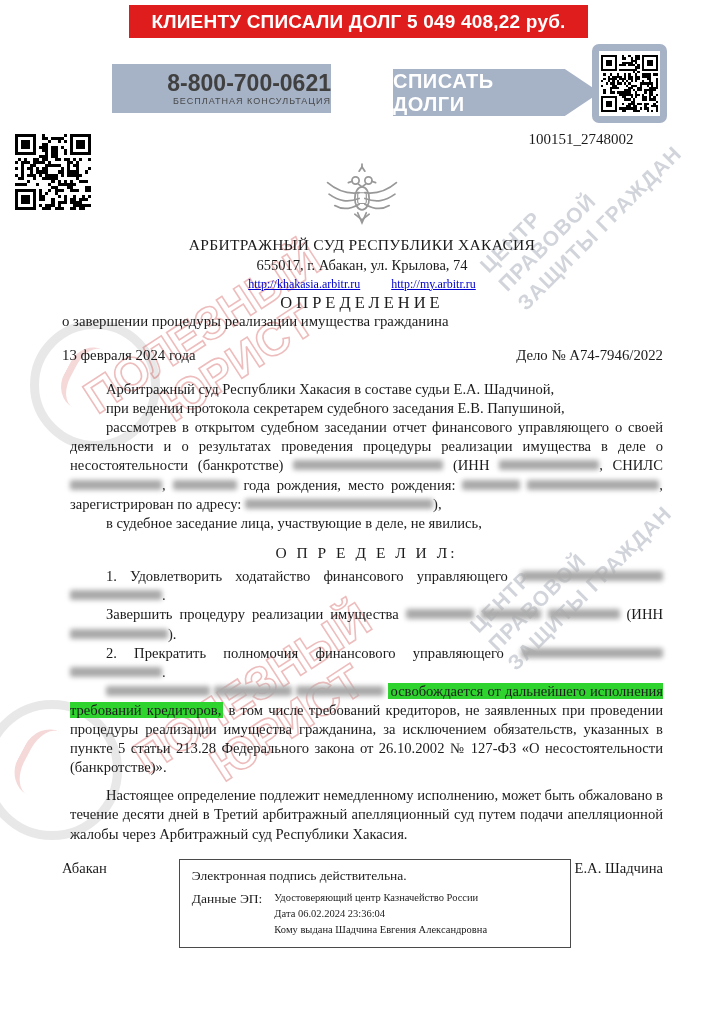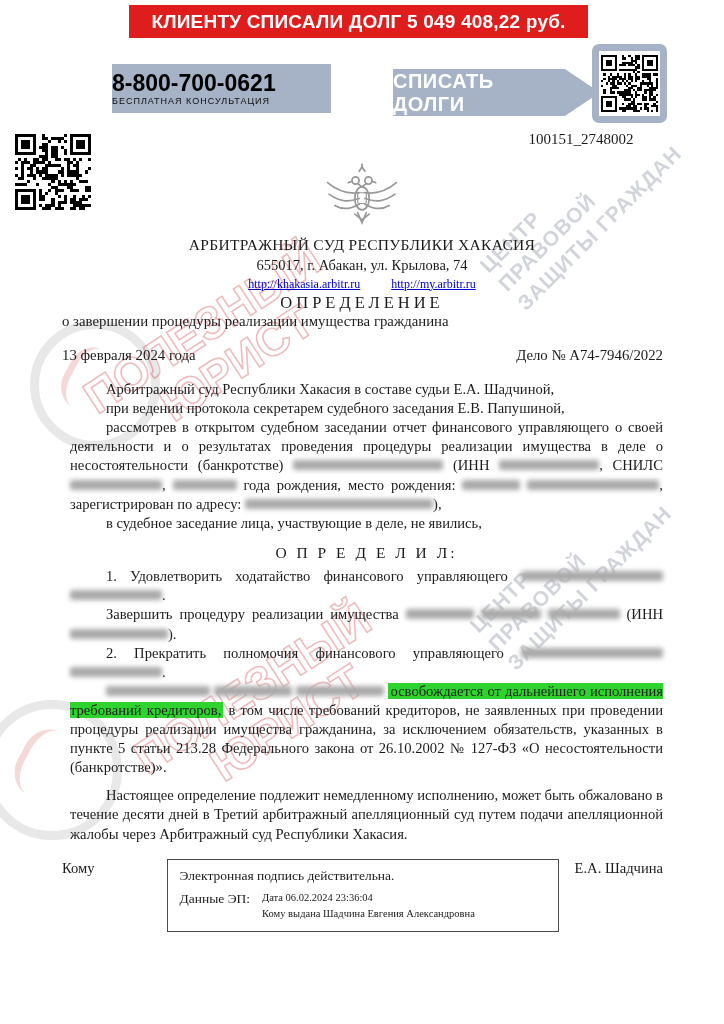--- a/index.html
+++ b/index.html
@@ -19,22 +19,22 @@
   .sans{font-family:"Liberation Sans",sans-serif;}
 
   
   .top-banner{
     left:129px;top:5px;width:459px;height:33px;background:var(--red);
     display:flex;align-items:center;justify-content:center;
     color:#fff;font-weight:bold;font-size:19px;letter-spacing:.2px;
   }
   .phone-box{
     left:112px;top:64px;width:219px;height:49px;background:var(--slate);
-    display:flex;flex-direction:column;align-items:flex-start;justify-content:center;
-    color:#000000;line-height:1.05;
+    display:flex;flex-direction:column;align-items:flex-end;justify-content:center;
+    color:#404040;line-height:1.05;
   }
   .phone-num{font-size:23px;font-weight:bold;}
   .phone-sub{font-size:9px;letter-spacing:1px;opacity:.92;margin-top:2px;}
   .cta-arrow{
     left:393px;top:69px;width:207px;height:47px;background:var(--slate);
     clip-path:polygon(0 0,83% 0,100% 50%,83% 100%,0 100%);
     display:flex;align-items:center;justify-content:center;
     color:#fff;font-weight:bold;font-size:20px;padding-right:34px;letter-spacing:.5px;
   }
   .qr-frame{
@@ -644,26 +644,27 @@
     <p class="resolution-head">О П Р Е Д Е Л И Л:</p>
 
     <p class="ind just">1. Удовлетворить ходатайство финансового управляющего <span class="redacted" style="width: 142px;"></span> <span class="redacted" style="width: 92px;"></span>.</p>
     <p class="ind just">Завершить процедуру реализации имущества <span class="redacted" style="width: 68px;"></span> <span class="redacted" style="width: 60px;"></span> <span class="redacted" style="width: 72px;"></span> (ИНН <span class="redacted" style="width: 98px;"></span>).</p>
     <p class="ind just">2. Прекратить полномочия финансового управляющего <span class="redacted" style="width: 142px;"></span> <span class="redacted" style="width: 92px;"></span>.</p>
     <p class="ind just"><span class="redacted" style="width: 104px;"></span> <span class="redacted" style="width: 78px;"></span> <span class="redacted" style="width: 88px;"></span> <span class="hl">освобождается от дальнейшего исполнения требований кредиторов,</span> в том числе требований кредиторов, не заявленных при проведении процедуры реализации имущества гражданина, за исключением обязательств, указанных в пункте 5 статьи 213.28 Федерального закона от 26.10.2002 № 127-ФЗ «О несостоятельности (банкротстве)».</p>
 
     <p class="ind just appeal">Настоящее определение подлежит немедленному исполнению, может быть обжаловано в течение десяти дней в Третий арбитражный апелляционный суд путем подачи апелляционной жалобы через Арбитражный суд Республики Хакасия.</p>
 
     <div class="sig-row">
-      <div class="sig-judge">Кому</div>
+      <div class="sig-judge">Абакан</div>
       <div class="eds-box">
         <div class="eds-valid">Электронная подпись действительна.</div>
         <div class="eds-data">
           <div class="eds-label">Данные ЭП:</div>
           <div class="eds-lines">
+            <div>Удостоверяющий центр Казначейство России</div>
             <div>Дата 06.02.2024 23:36:04</div>
             <div>Кому выдана Шадчина Евгения Александровна</div>
           </div>
         </div>
       </div>
       <div class="sig-name">Е.А. Шадчина</div>
     </div>
   </div>
 
 </div>

